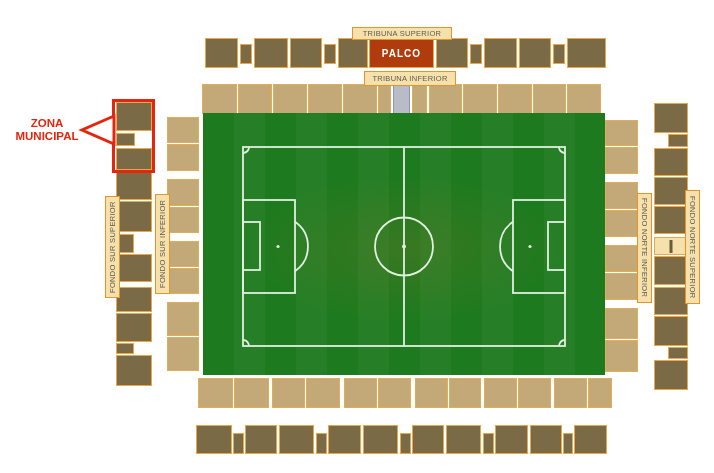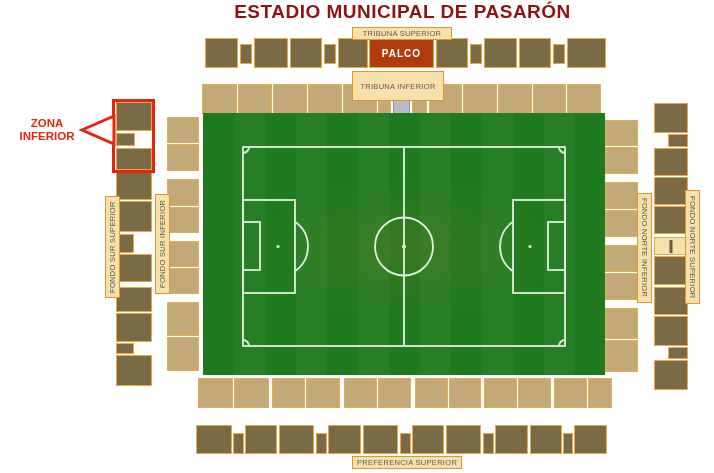--- a/index.html
+++ b/index.html
@@ -60,21 +60,20 @@
     color:var(--callout-red,#e6250f);font-weight:bold;font-size:11.5px;line-height:1.12;
     z-index:5;
   }
   .pointer{position:absolute;left:78px;top:112px;z-index:5;}
 </style>
 </head>
 <body>
 
 <div id="stage">
 
-  <div class="title">ESTADIO MUNICIPAL DE PASARÓN</div>
 
   <div id="stands">
       <div class="blk dark" style="left: 205px; top: 38px; width: 33px; height: 30px;"></div>
       <div class="blk dark" style="left: 240px; top: 44px; width: 12px; height: 20px;"></div>
       <div class="blk dark" style="left: 254px; top: 38px; width: 34px; height: 30px;"></div>
       <div class="blk dark" style="left: 290px; top: 38px; width: 32px; height: 30px;"></div>
       <div class="blk dark" style="left: 324px; top: 44px; width: 12px; height: 20px;"></div>
       <div class="blk dark" style="left: 338px; top: 38px; width: 30px; height: 30px;"></div>
       <div class="blk palco" style="left: 369px; top: 38px; width: 65px; height: 30px;">PALCO</div>
       <div class="blk dark" style="left: 436px; top: 38px; width: 32px; height: 30px;"></div>
@@ -188,24 +187,23 @@
       </g>
     </svg>
   </div>
 
   <div class="redbox"></div>
   <svg class="pointer" width="40" height="36">
     <polygon points="36,4 4,18 36,32" fill="#ffffff" stroke="#e6250f" stroke-width="3" stroke-linejoin="miter"></polygon>
   </svg>
   <div class="callout-text">
     <div>ZONA</div>
-    <div>INFERIOR</div>
+    <div>MUNICIPAL</div>
   </div>
 
   <div class="maplabel" style="left:352px;top:27px;width:100px;height:13px">TRIBUNA SUPERIOR</div>
-  <div class="maplabel" style="left:352px;top:71px;width:92px;height:30px">TRIBUNA INFERIOR</div>
-  <div class="maplabel" style="left:352px;top:456px;width:110px;height:13px">PREFERENCIA SUPERIOR</div>
+  <div class="maplabel" style="left:364px;top:71px;width:92px;height:15px">TRIBUNA INFERIOR</div>
   <div class="maplabel v-up" style="left:105px;top:196px;width:15px;height:102px">FONDO SUR SUPERIOR</div>
   <div class="maplabel v-up" style="left:155px;top:194px;width:15px;height:100px">FONDO SUR INFERIOR</div>
   <div class="maplabel v-down" style="left:637px;top:193px;width:15px;height:110px">FONDO NORTE INFERIOR</div>
   <div class="maplabel v-down" style="left:685px;top:190px;width:15px;height:114px">FONDO NORTE SUPERIOR</div>
 
 </div>
 
 </body></html>

